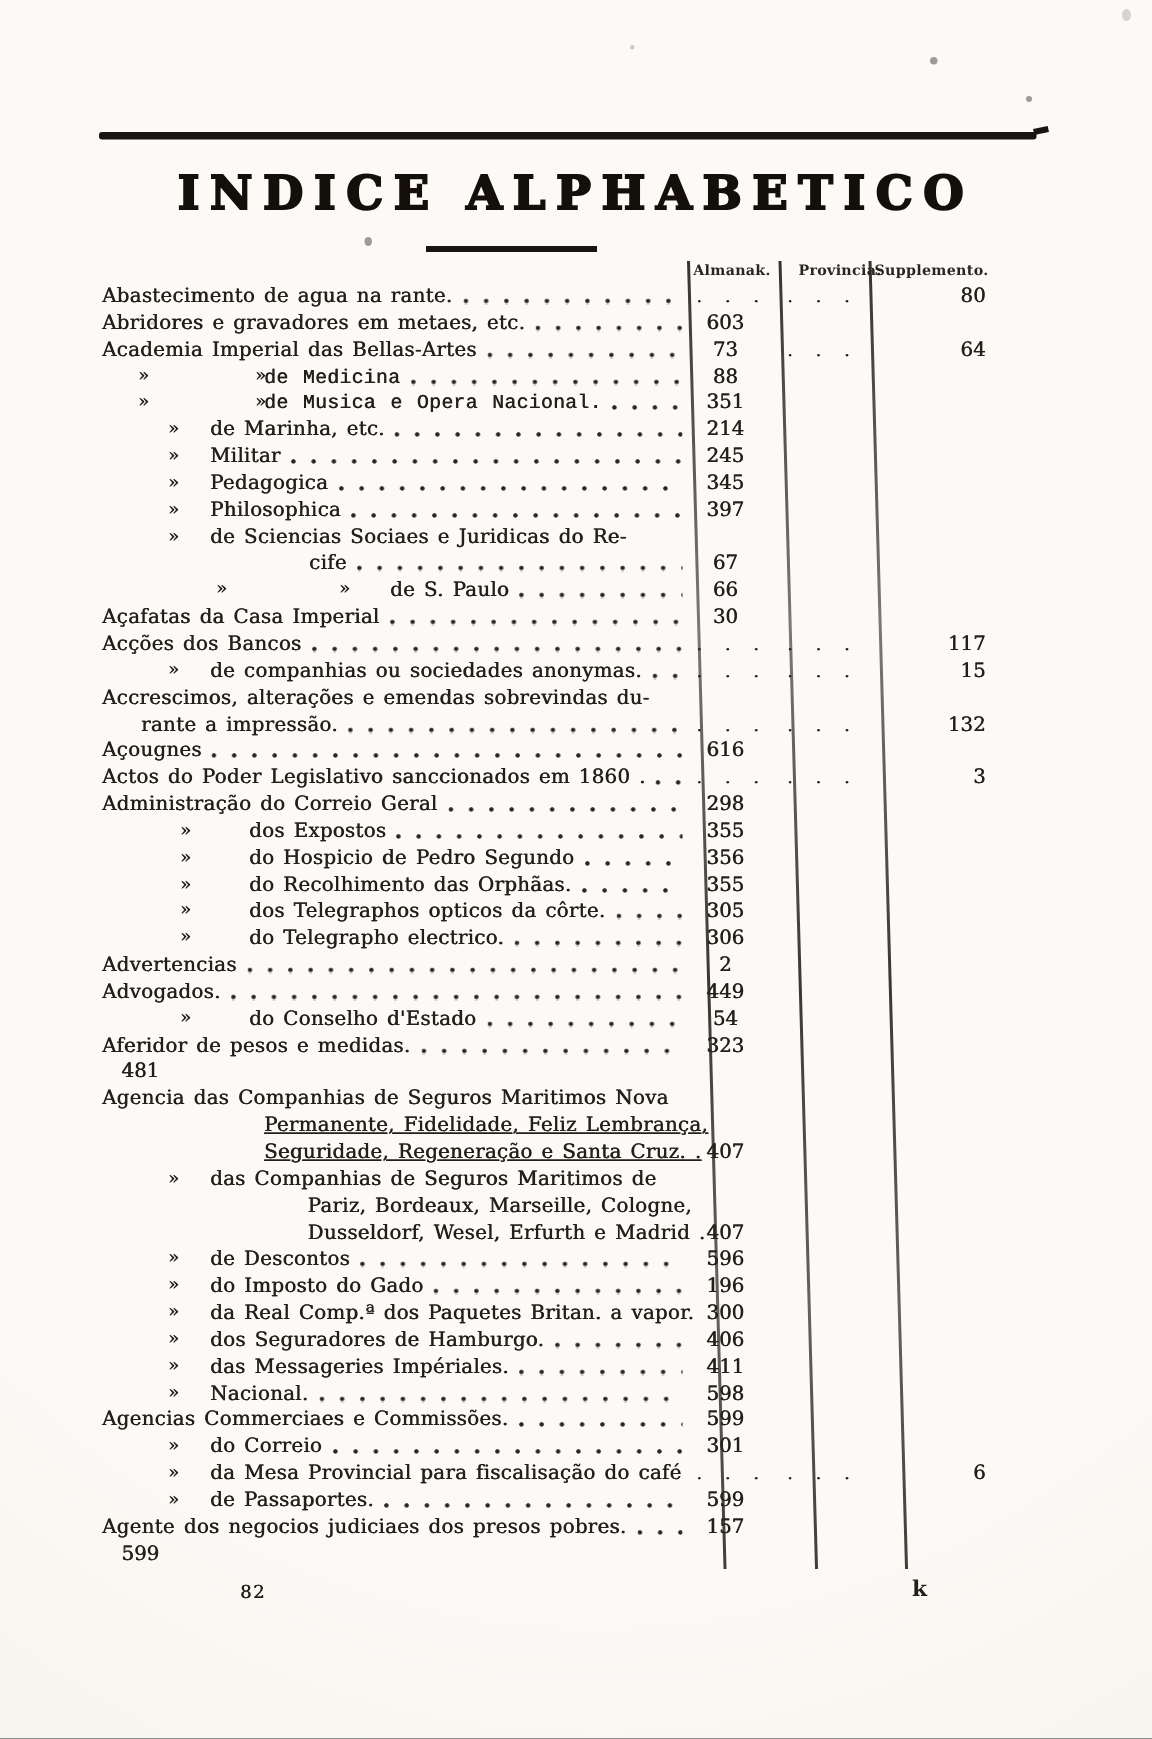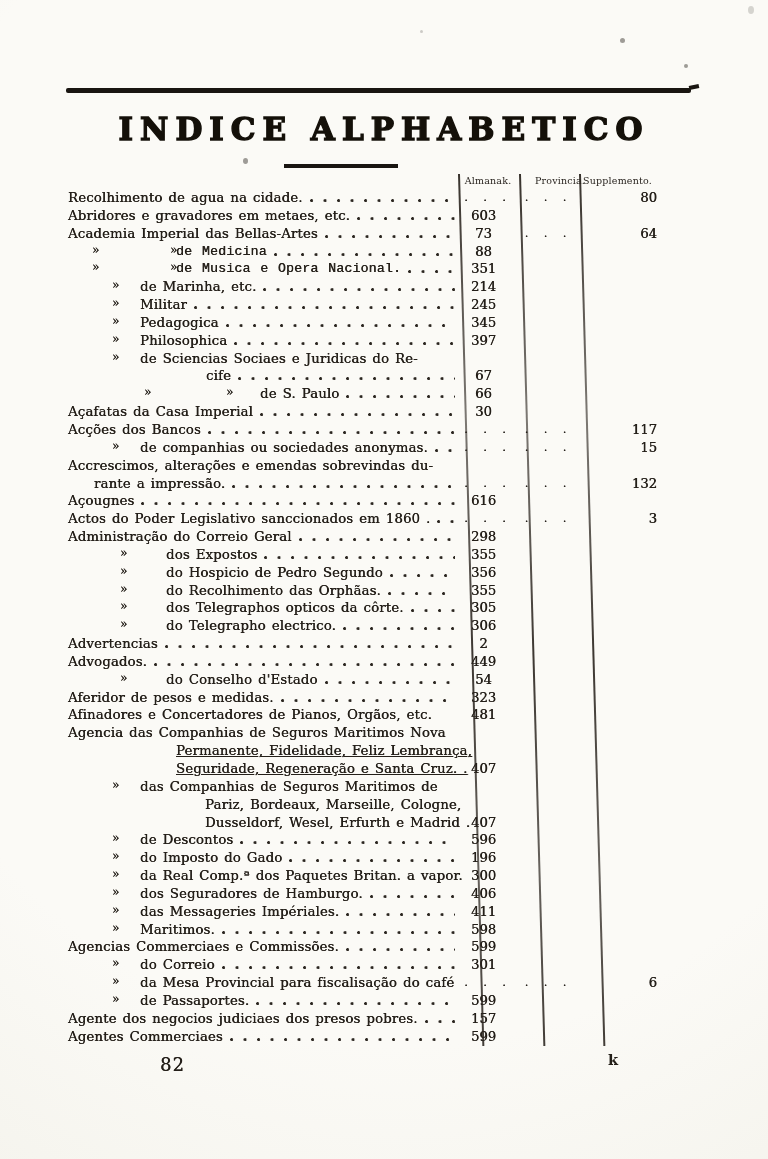--- a/index.html
+++ b/index.html
@@ -15,21 +15,21 @@
   .toprule:after{content:"";position:absolute;right:-8px;top:-3px;width:10px;height:4px;background:#191511;transform:rotate(-12deg);}
   .title{
     position:absolute;top:111px;left:50%;transform:translateX(-50%);
     font-size:31px;font-weight:bold;letter-spacing:7px;white-space:nowrap;
     color:#141009;-webkit-text-stroke:1.4px #141009;
   }
   .subrule{position:absolute;left:284px;top:164px;width:114px;height:4px;background:#191511;}
 
   
   .table{position:absolute;left:68px;top:174px;width:660px;height:872px;}
-  .hc{position:absolute;top:1px;font-size:9.5px;font-weight:normal;letter-spacing:.2px;white-space:nowrap;color:#2a2520;}
+  .hc{position:absolute;top:1px;font-size:9.5px;font-weight:bold;letter-spacing:.2px;white-space:nowrap;color:#2a2520;}
   .h-alm{left:390px;width:60px;text-align:center;}
   .h-prov{left:452px;width:80px;text-align:center;}
   .h-sup{left:515px;width:90px;text-align:left;}
   .rows{position:absolute;left:0;top:15px;width:660px;}
   .row{display:flex;height:17.85px;line-height:17.85px;font-size:13.2px;}
   .name{position:relative;width:390px;display:flex;min-width:0;}
   .txt{white-space:nowrap;word-spacing:1.5px;letter-spacing:.2px;text-shadow:.35px 0 0 currentColor;}
   .pre{position:absolute;top:-1px;font-size:12px;text-shadow:.35px 0 0 currentColor;}
   .lead{flex:1;margin:0 3px 0 7px;
     background-image:radial-gradient(circle at 1.6px 1.6px,#2b2620 1.15px,rgba(0,0,0,0) 1.8px);
@@ -46,40 +46,40 @@
   .ind-cont1 .txt{margin-left:26px;}
   .ind-cont2 .txt{margin-left:138px;}
   .ind-contA .txt{margin-left:108px;text-decoration:underline;}
   .ind-contB .txt{margin-left:137px;}
   
   .vlines{position:absolute;left:0;top:0;width:660px;height:872px;transform:skewX(1.6deg);transform-origin:0 0;pointer-events:none;}
   .vl{position:absolute;top:0;bottom:0;width:1.7px;
       background:linear-gradient(to bottom,rgba(40,34,28,.92),rgba(40,34,28,.6) 28%,rgba(40,34,28,.9) 55%,rgba(40,34,28,.7) 80%,rgba(40,34,28,.88));}
   .vl1{left:390px;} .vl2{left:451px;} .vl3{left:511px;}
 
-  .pageno{position:absolute;left:160px;top:1054px;font-size:18px;letter-spacing:1px;text-shadow:.3px 0 0 currentColor;}
+  .pageno{position:absolute;left:160px;top:1054px;font-size:12px;letter-spacing:1px;text-shadow:.3px 0 0 currentColor;}
   .catch{position:absolute;left:608px;top:1051px;font-size:14.5px;font-weight:bold;}
   .speck{position:absolute;background:rgba(45,40,33,.45);border-radius:50%;}
 </style>
 </head>
 <body>
 
 <div class="sheet">
   <div class="toprule"></div>
   <div class="title">INDICE ALPHABETICO</div>
   <div class="subrule"></div>
 
   <div class="table">
     <div class="hc h-alm">Almanak.</div>
     <div class="hc h-prov">Provincia.</div>
     <div class="hc h-sup">Supplemento.</div>
     <div class="rows">
         <div class="row ind-main">
     <div class="name">
-      <span class="txt">Recolhimento de agua na cidade.</span>
+      <span class="txt">Abastecimento de agua na rante.</span>
     <span class="lead"></span>
           </div>
     <div class="c1 dcell">. . .</div>
     <div class="c2 dcell">. . .</div>
     <div class="c3">80</div>
   </div>
         <div class="row ind-main">
     <div class="name">
       <span class="txt">Abridores e gravadores em metaes, etc.</span>
     <span class="lead"></span>
@@ -341,23 +341,20 @@
         <div class="row ind-main">
     <div class="name">
       <span class="txt">Aferidor de pesos e medidas.</span>
     <span class="lead"></span>
           </div>
     <div class="c1">323</div>
     <div class="c2"></div>
     <div class="c3"></div>
   </div>
         <div class="row ind-main">
-    <div class="name">
-      <span class="txt">Afinadores e Concertadores de Pianos, Orgãos, etc.</span>
-    </div>
     <div class="c1">481</div>
     <div class="c2"></div>
     <div class="c3"></div>
   </div>
         <div class="row ind-main">
     <div class="name">
       <span class="txt">Agencia das Companhias de Seguros Maritimos Nova</span>
     </div>
     <div class="c1"></div>
     <div class="c2"></div>
@@ -448,21 +445,21 @@
       <span class="txt">das Messageries Impériales.</span>
     <span class="pre pre1">»</span>
             <span class="lead"></span>
           </div>
     <div class="c1">411</div>
     <div class="c2"></div>
     <div class="c3"></div>
   </div>
         <div class="row ind-sub1">
     <div class="name">
-      <span class="txt">Maritimos.</span>
+      <span class="txt">Nacional.</span>
     <span class="pre pre1">»</span>
             <span class="lead"></span>
           </div>
     <div class="c1">598</div>
     <div class="c2"></div>
     <div class="c3"></div>
   </div>
         <div class="row ind-main">
     <div class="name">
       <span class="txt">Agencias Commerciaes e Commissões.</span>
@@ -504,24 +501,20 @@
         <div class="row ind-main">
     <div class="name">
       <span class="txt">Agente dos negocios judiciaes dos presos pobres.</span>
     <span class="lead"></span>
           </div>
     <div class="c1">157</div>
     <div class="c2"></div>
     <div class="c3"></div>
   </div>
         <div class="row ind-main">
-    <div class="name">
-      <span class="txt">Agentes Commerciaes</span>
-    <span class="lead"></span>
-          </div>
     <div class="c1">599</div>
     <div class="c2"></div>
     <div class="c3"></div>
   </div>
       </div>
     <div class="vlines">
       <div class="vl vl1"></div>
       <div class="vl vl2"></div>
       <div class="vl vl3"></div>
     </div>

